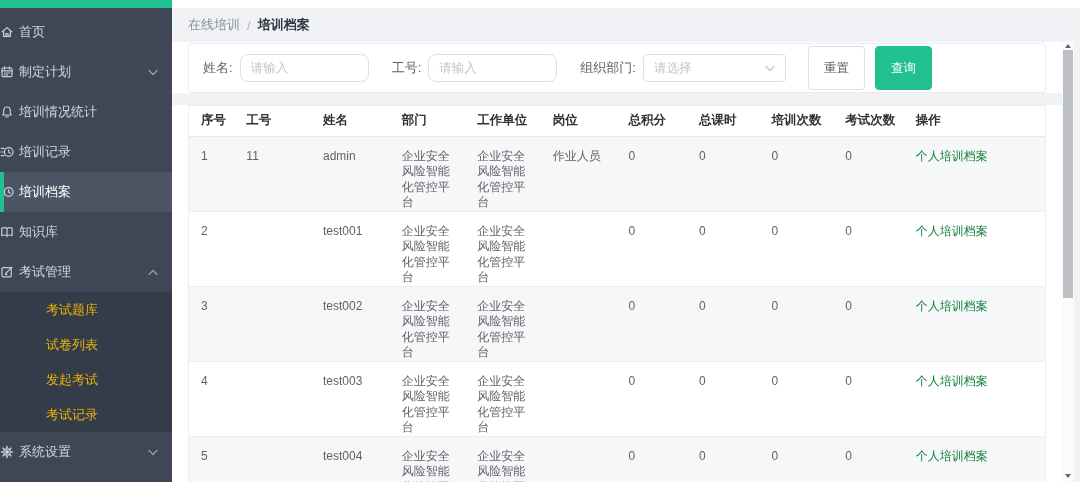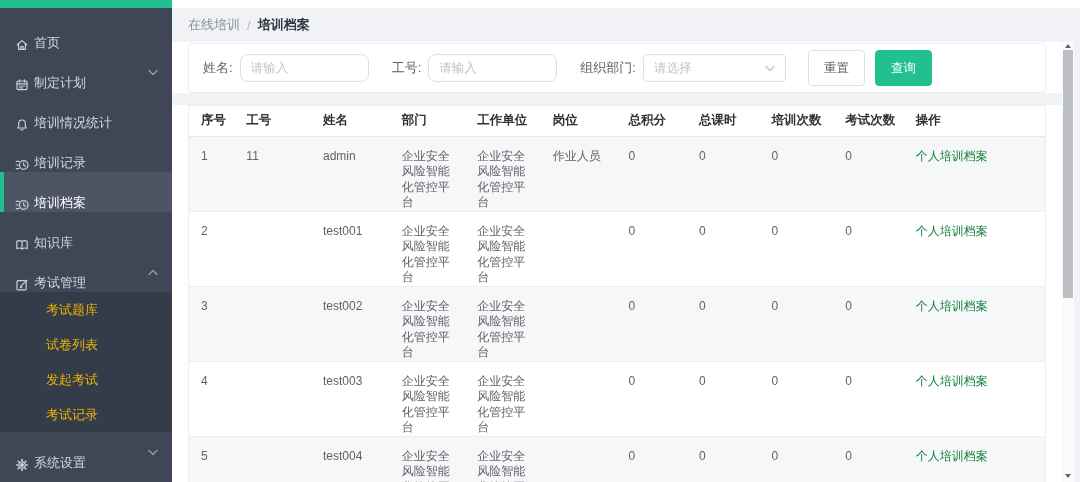--- a/index.html
+++ b/index.html
@@ -4,21 +4,21 @@
 <style>
   * { margin:0; padding:0; box-sizing:border-box; }
   html,body { width:1080px; height:482px; overflow:hidden;
     font-family:"Liberation Sans","DejaVu Sans",sans-serif; background:#f0f2f5; }
 
   
   .sidebar { position:absolute; left:0; top:0; width:172px; height:482px;
     background:#3f4655; z-index:5; }
   .green-top { height:8px; background:#21c08f; }
   .nav { padding-top:4px; }
-  .nav-item { height:40px; display:flex; align-items:flex-end; padding-left:15px;
+  .nav-item { height:40px; display:flex; align-items:center; 
     color:#d3d7de; font-size:13px; cursor:pointer; position:relative; }
   .nav-item .nicon { width:14px; height:14px; margin-right:5px; flex:0 0 14px; color:#c9ced8; }
   .nav-item .chev { position:absolute; right:14px; top:50%; margin-top:-3px; color:#9aa2b0; }
   .nav-item.selected { background:#4d5565; color:#ffffff; }
   .nav-item.selected::before { content:""; position:absolute; left:0; top:0; bottom:0;
     width:4px; background:#21c08f; }
   .submenu { background:#353c49; }
   .sub-item { height:35px; display:flex; align-items:center; padding-left:46px;
     color:#eab308; font-size:13px; cursor:pointer; }
   svg { display:block; }
@@ -39,21 +39,21 @@
     border-radius:4px; background:#fff; display:flex; align-items:center; padding-left:14px; }
   .f-label { font-size:13px; color:#5a6068; margin-right:7px; white-space:nowrap; }
   .f-input { width:129px; height:28px; border:1px solid #dcdfe6; border-radius:8px;
     padding:0 10px; font-size:12.5px; color:#333; margin-right:23px; outline:none;
     font-family:inherit; }
   .f-input::placeholder { color:#bfc4cc; }
   .f-select { width:143px; height:28px; border:1px solid #dcdfe6; border-radius:4px;
     display:flex; align-items:center; padding:0 10px; font-size:12.5px; color:#bfc4cc;
     margin-right:22px; cursor:pointer; }
   .f-select .chev { margin-left:auto; color:#c0c4cc; }
-  .btn { height:36px; border-radius:4px; font-size:12.5px; padding:0 15px; cursor:pointer;
+  .btn { height:44px; border-radius:4px; font-size:12.5px; padding:0 15px; cursor:pointer;
     font-family:inherit; }
   .btn-reset { background:#fff; border:1px solid #dcdfe6; color:#5a6068; margin-right:10px; }
   .btn-search { background:#21c08f; border:1px solid #21c08f; color:#fff; }
 
   .gray-gap { height:12px; background:#f0f2f5; }
 
   .table-card { margin:0 16px; border:1px solid #ebedf0; border-bottom:none; background:#fff; }
   table { width:100%; border-collapse:collapse; table-layout:fixed; }
   th { height:30px; text-align:left; padding:0 4px 0 12px; font-size:12.5px;
     color:#303133; font-weight:bold; border-bottom:1px solid #e4e7ed; white-space:nowrap; }

